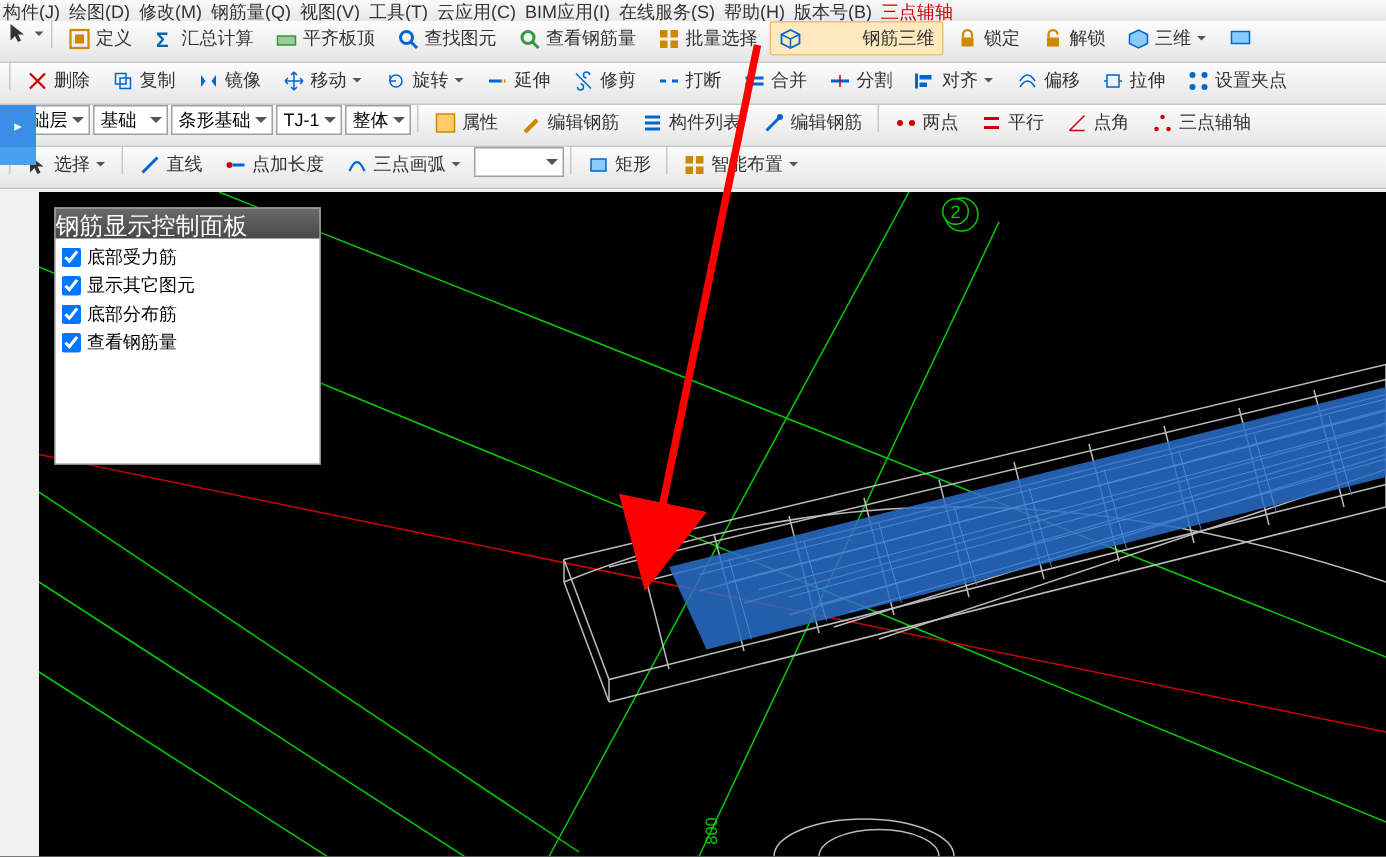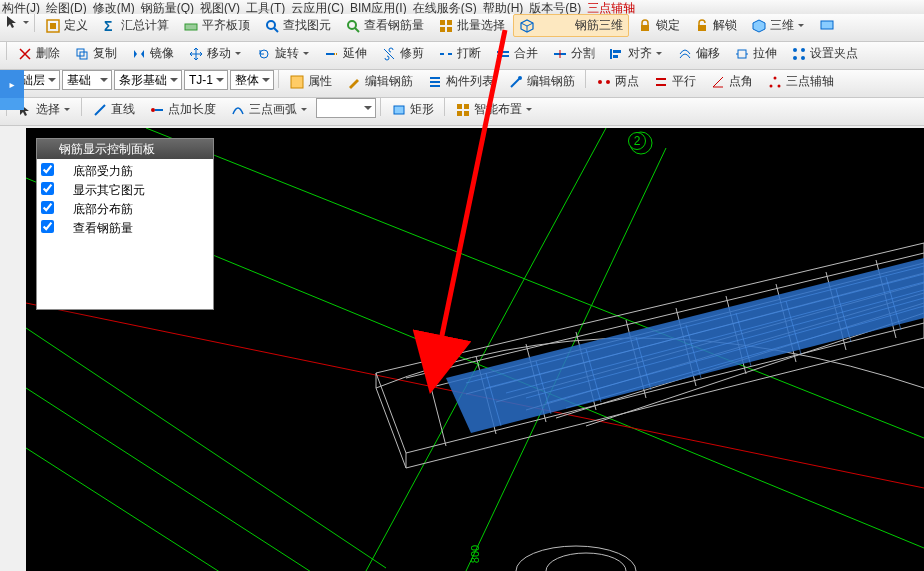--- a/index.html
+++ b/index.html
@@ -18,23 +18,23 @@
 .toolbar.row3 .combo { height: 20px; border: 1px solid #a0a0a0; background: #fff; padding: 0 14px 0 4px; display: inline-flex; align-items: center; position: relative; min-width: 50px; cursor: pointer; }
 .combo::after { content: ""; position: absolute; right: 3px; top: 50%; margin-top: -2px; border: 4px solid transparent; border-top-color: #555; }
 .dd { width: 8px; height: 16px; display: inline-flex; align-items: center; justify-content: center; }
 .dd::after { content: ""; border: 3px solid transparent; border-top-color: #555; margin-top: 3px; }
 .left-tab { position: absolute; left: 0; top: 70px; width: 24px; height: 28px; background: #3a8ee6; color: #fff; display: flex; align-items: center; justify-content: center; font-size: 10px; }
 .left-tab2 { position: absolute; left: 0; top: 98px; width: 24px; height: 12px; background: #4aa0f0; }
 
 .viewport { position: absolute; left: 26px; right: 0; top: 128px; bottom: 0; background: #000; overflow: hidden; }
 
 .panel { position: absolute; left: 36px; top: 138px; width: 178px; height: 172px; border: 1px solid #8a8a8a; background: #fff; box-shadow: 2px 2px 6px rgba(0,0,0,.3); z-index: 10; }
-.panel-title { height: 20px; background: linear-gradient(#6a6a6a,#484848); color: #fff; font-size: 12px; padding: 2px 22px; }
+.panel-title { height: 20px; background: linear-gradient(#6a6a6a,#484848); color: #fff; font-size: 16px; padding: 2px 0; }
 .panel-body { padding: 3px 4px; }
-.chk-row { display: flex; align-items: flex-start; gap: 19px; padding: 1px 0; cursor: pointer; }
+.chk-row { display: flex; align-items: center; gap: 4px; padding: 1px 0; cursor: pointer; }
 .chk-row input { width: 13px; height: 13px; }
 
 .arrow-overlay { position: absolute; left: 0; top: 0; width: 924px; height: 571px; pointer-events: none; z-index: 20; }
 
 .axis-label { position: absolute; color: #0c0; font-size: 12px; border: 1px solid #0c0; border-radius: 50%; width: 18px; height: 18px; display: flex; align-items: center; justify-content: center; background: #000; }
 .dim-text { position: absolute; color: #0c0; font-size: 11px; transform: rotate(-90deg); }
 </style>
 </head>
 <body>
 

